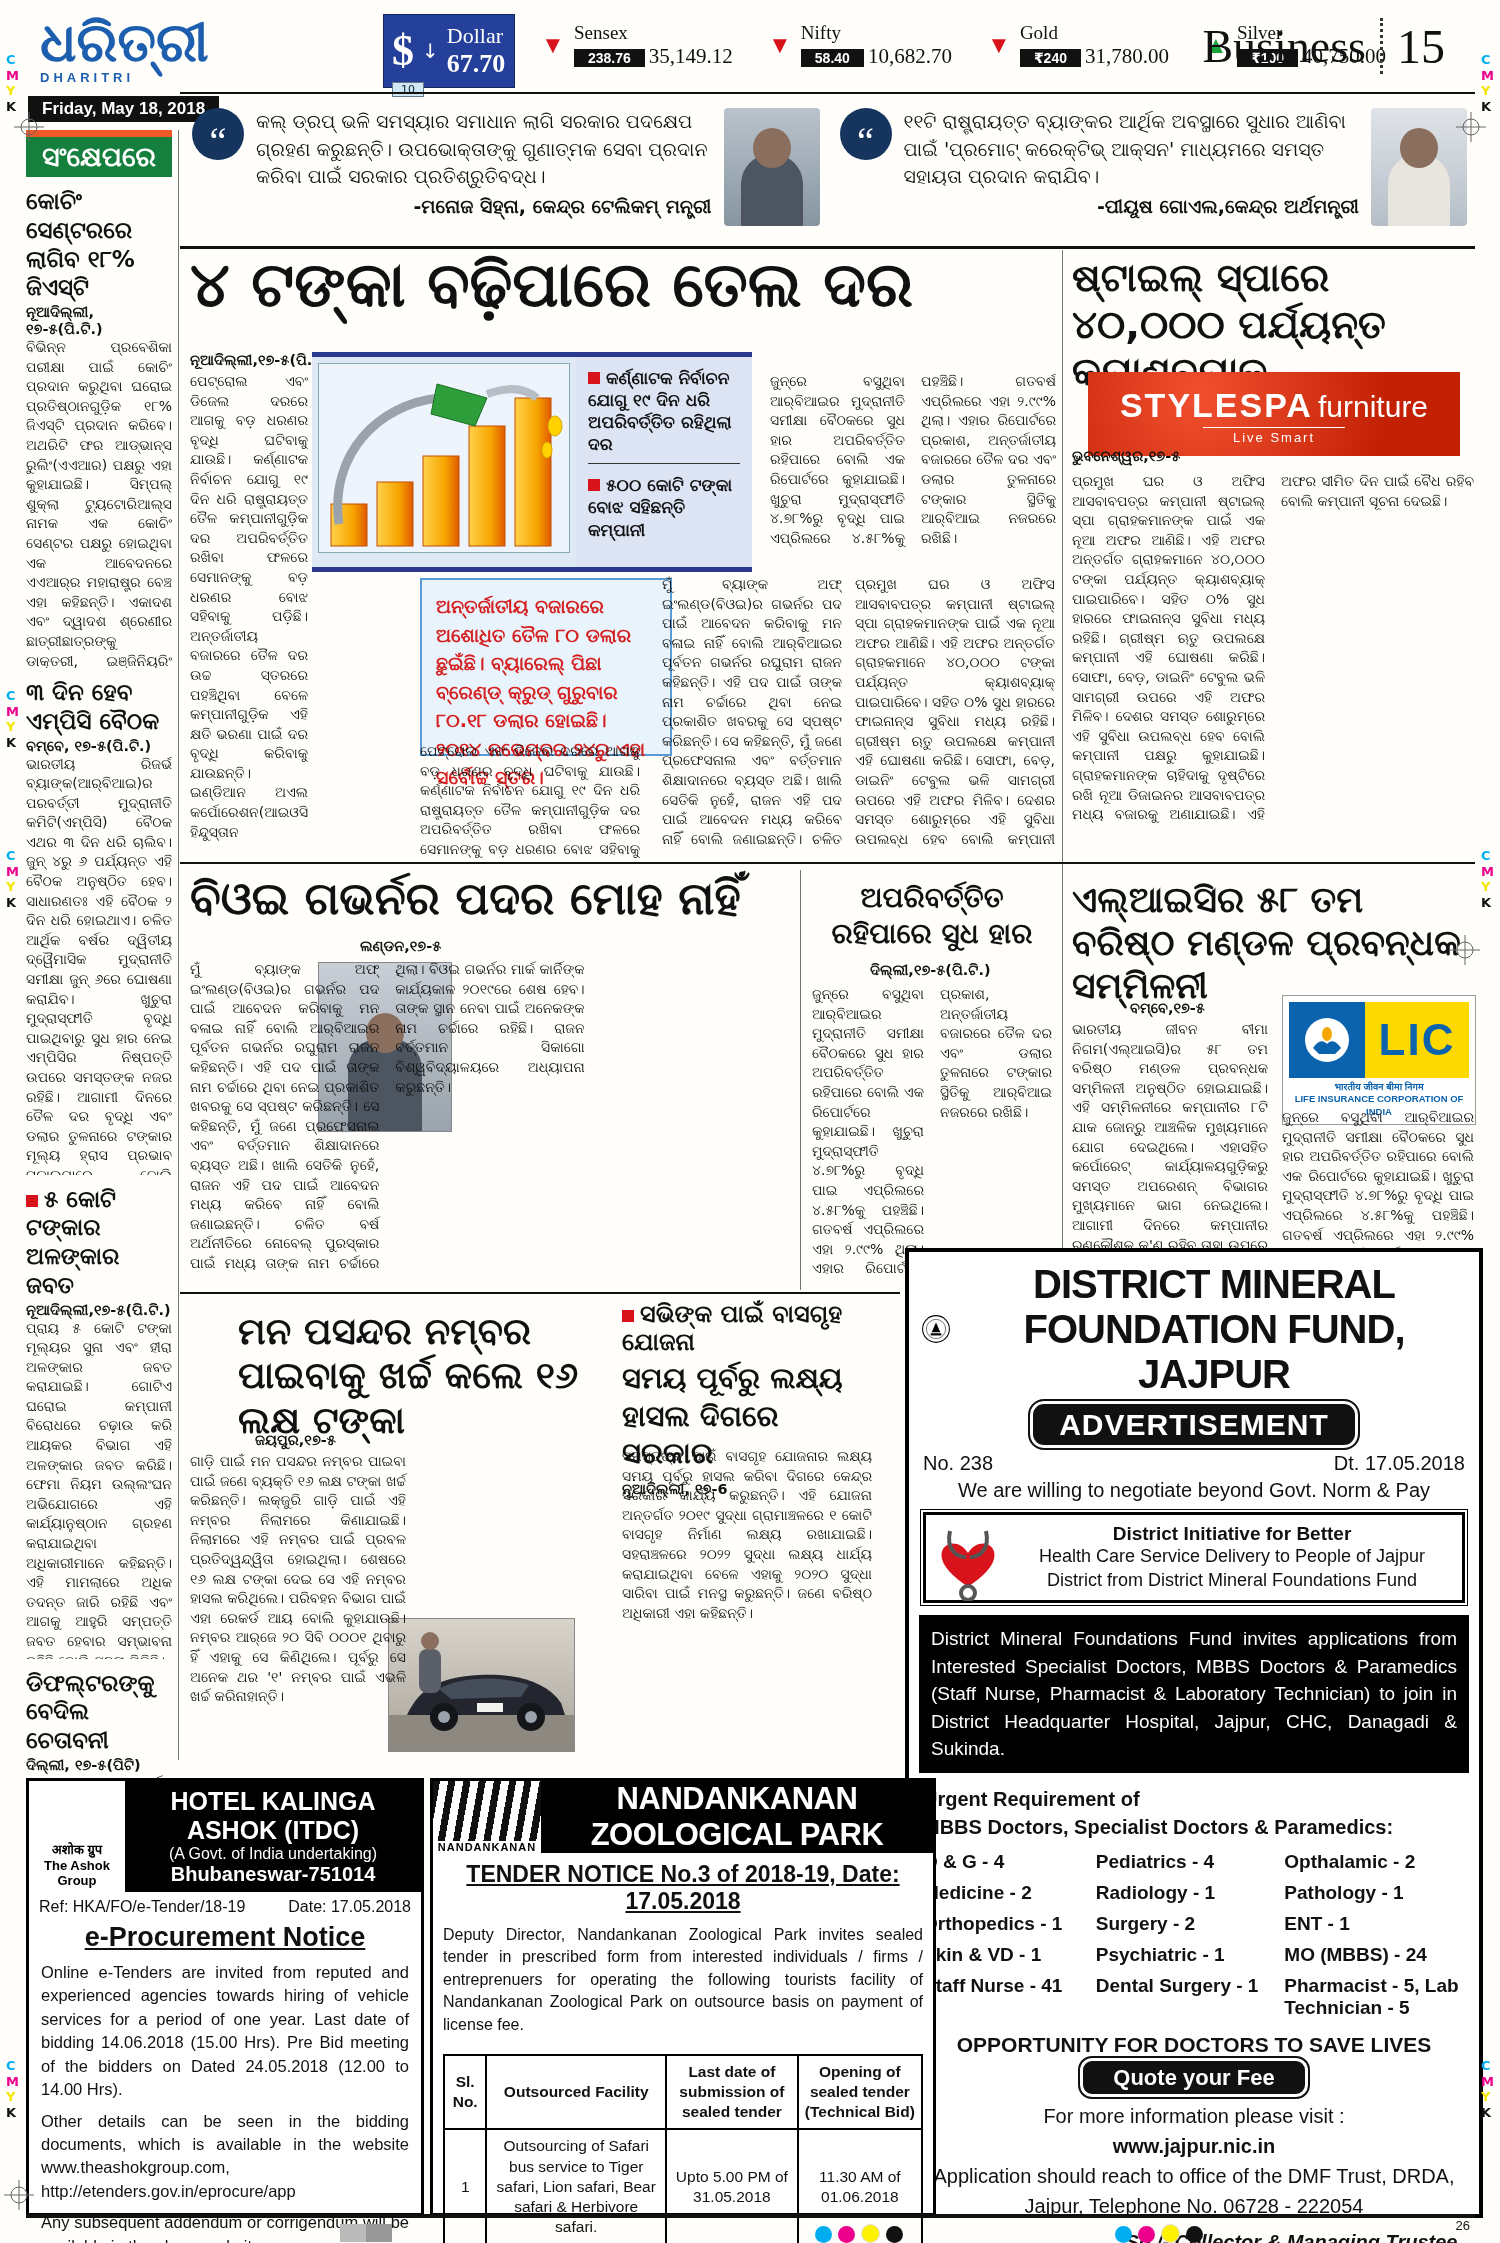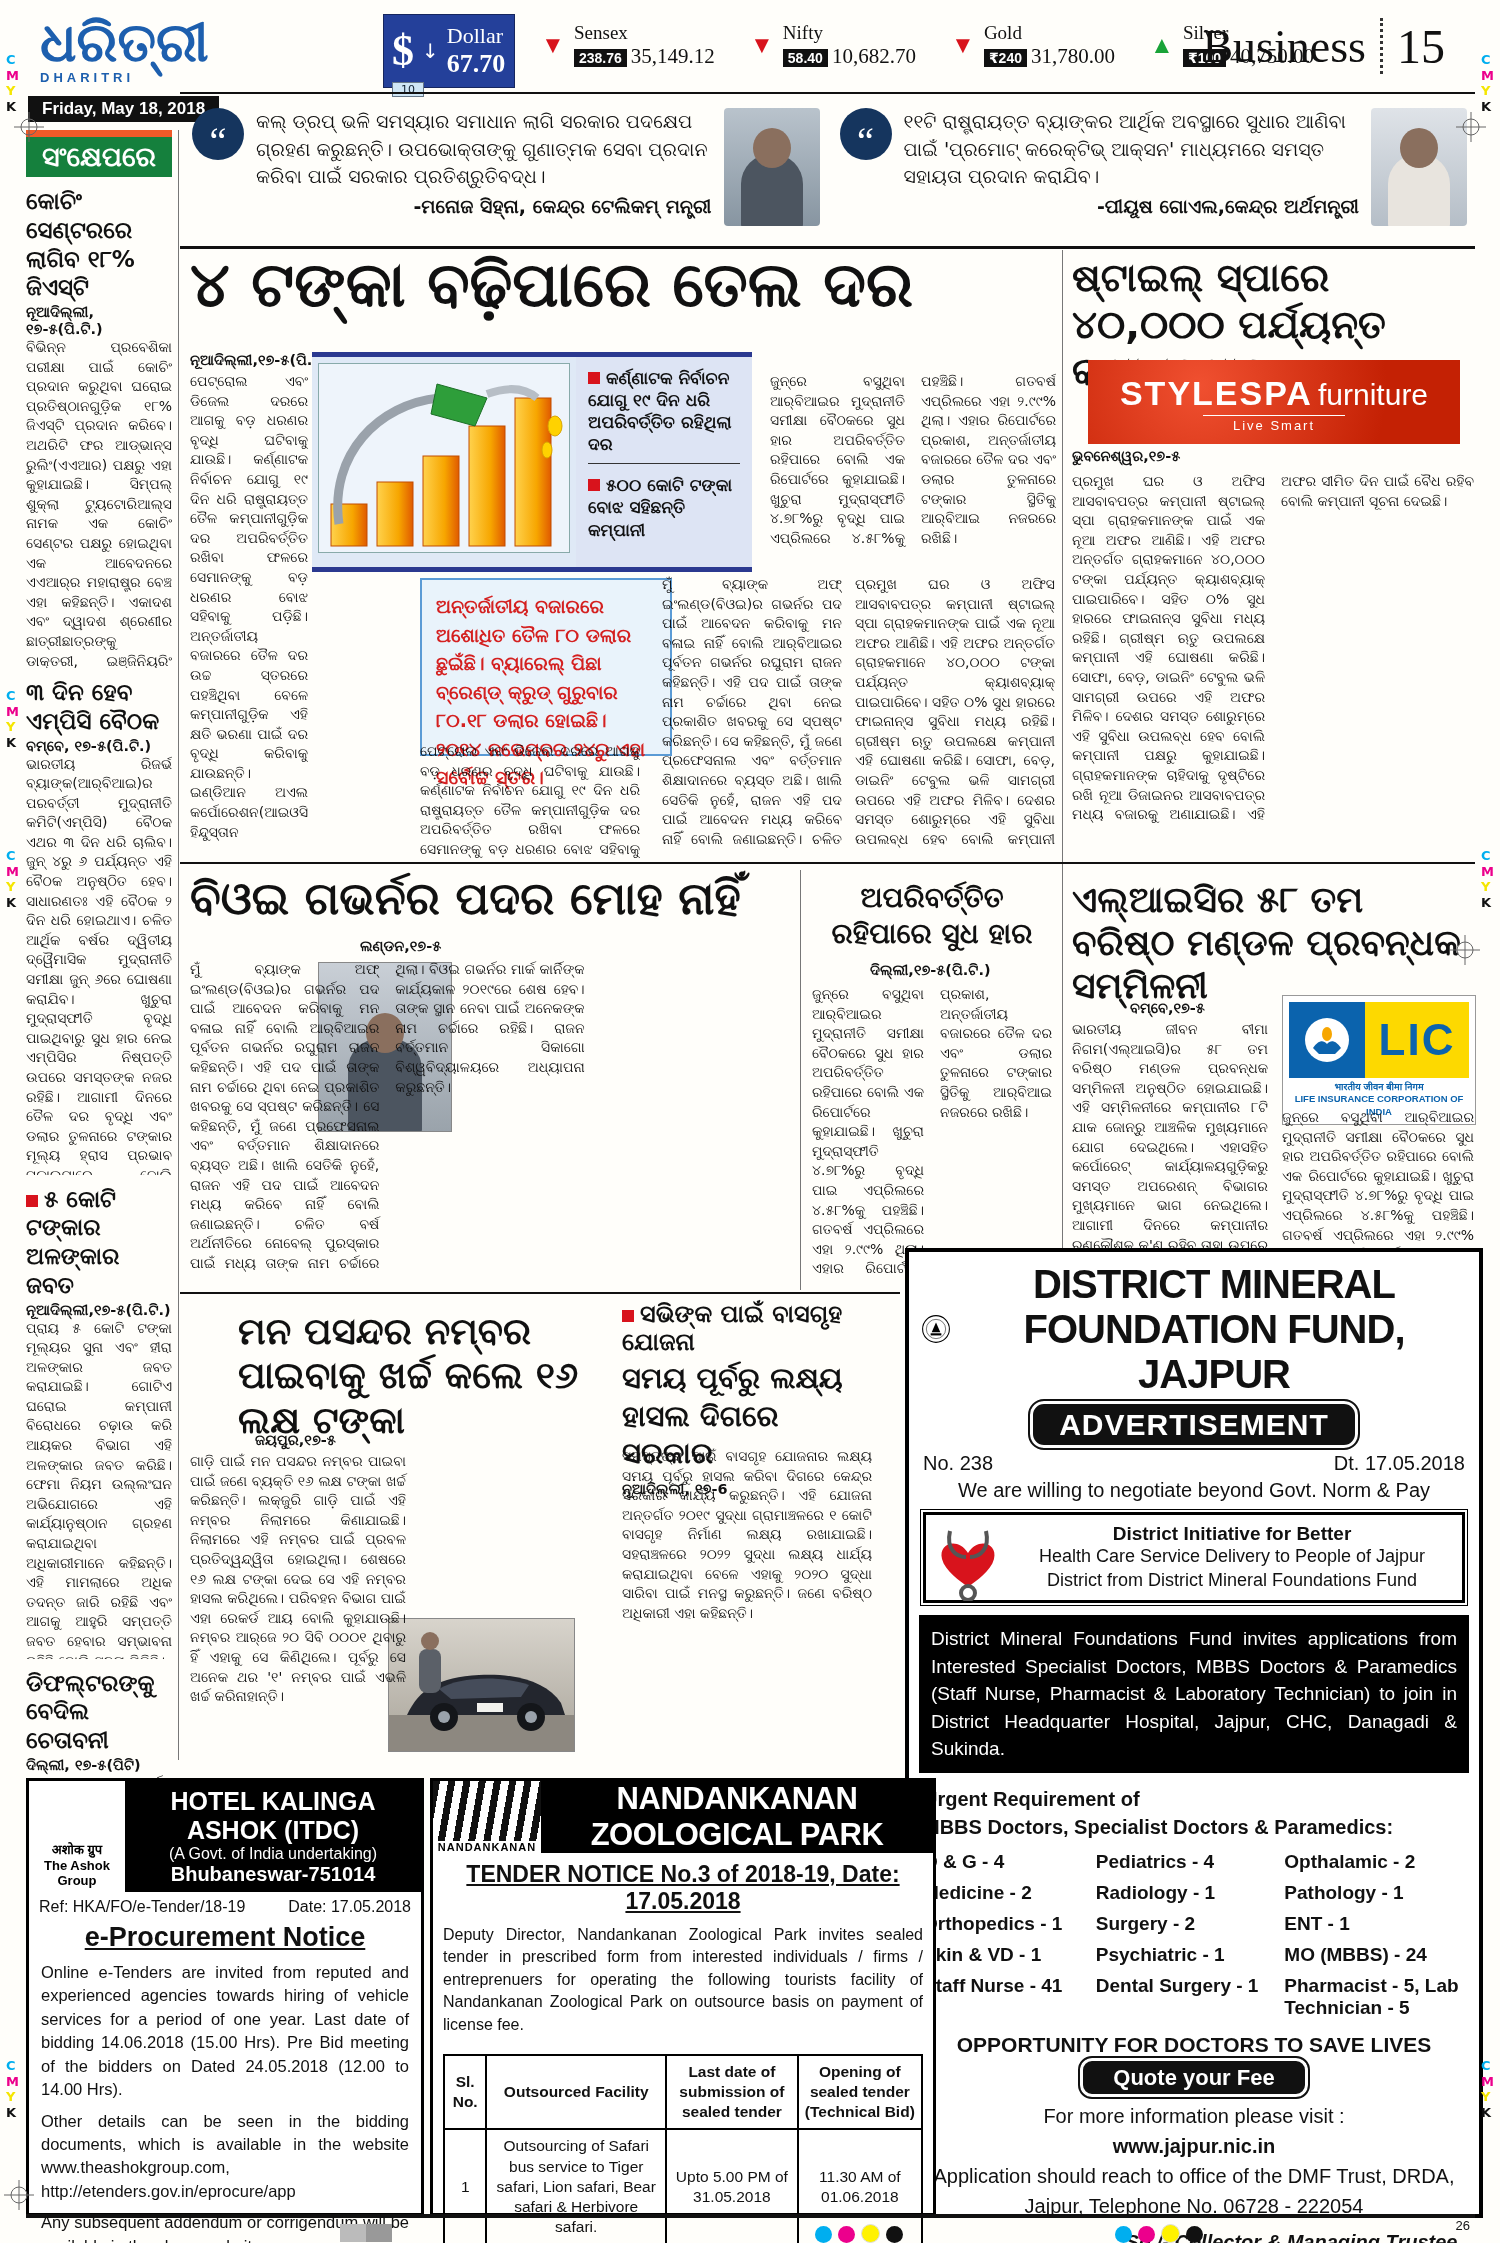--- a/index.html
+++ b/index.html
@@ -18,21 +18,21 @@
   .dollar-sym{font-size:44px;font-weight:bold;line-height:1;}
   .dollar-lbl{font-size:22px;}
   .dollar-val{font-size:26px;font-weight:bold;}
   .dollar-sub{position:absolute;left:8px;bottom:-10px;background:#cfe6f5;color:#123;
               font-size:11px;padding:0 8px;border:1px solid #678;}
   .tick{display:flex;align-items:center;gap:8px;}
   .arr{width:26px;text-align:center;}
   .tick[data-dir="down"] .arr::before{content:"▼";color:#d8131c;font-size:24px;}
   .tick[data-dir="up"] .arr::before{content:"▲";color:#19a338;font-size:24px;}
   .tlabel{font-size:19px;}
-  .tchange{background:#111;color:#fff;font-size:14px;padding:1px 5px;font-weight:bold;}
+  .tchange{background:#111;color:#fff;font-size:14px;padding:1px 14px;font-weight:bold;}
   .tvalue{font-size:21px;}
   .biz{font-size:46px;color:#111;}
   .pageno{font-size:48px;}
   .dotline{border-left:3px dotted #333;height:56px;}
 
   
   .quotebar{border-top:2px solid #111;border-bottom:3px solid #111;}
   .qicon{width:52px;height:52px;border-radius:50%;background:#15355e;color:#fff;
          font-size:38px;text-align:center;line-height:66px;flex:none;}
   .qtext{font-size:19px;line-height:1.45;}
@@ -287,21 +287,21 @@
   <div class="abs cols odia" style="left:190px;top:372px;width:118px;height:488px;column-count:1;">ପେଟ୍ରୋଲ ଏବଂ ଡିଜେଲ ଦରରେ ଆଗକୁ ବଡ଼ ଧରଣର ବୃଦ୍ଧି ଘଟିବାକୁ ଯାଉଛି। କର୍ଣ୍ଣାଟକ ନିର୍ବାଚନ ଯୋଗୁ ୧୯ ଦିନ ଧରି ରାଷ୍ଟ୍ରାୟତ୍ତ ତୈଳ କମ୍ପାନୀଗୁଡ଼ିକ ଦର ଅପରିବର୍ତ୍ତିତ ରଖିବା ଫଳରେ ସେମାନଙ୍କୁ ବଡ଼ ଧରଣର ବୋଝ ସହିବାକୁ ପଡ଼ିଛି। ଅନ୍ତର୍ଜାତୀୟ ବଜାରରେ ତୈଳ ଦର ଉଚ୍ଚ ସ୍ତରରେ ପହଞ୍ଚିଥିବା ବେଳେ କମ୍ପାନୀଗୁଡ଼ିକ ଏହି କ୍ଷତି ଭରଣା ପାଇଁ ଦର ବୃଦ୍ଧି କରିବାକୁ ଯାଉଛନ୍ତି। ଇଣ୍ଡିଆନ ଅଏଲ କର୍ପୋରେଶନ(ଆଇଓସି), ହିନ୍ଦୁସ୍ତାନ ପେଟ୍ରୋଲିୟମ୍ କର୍ପୋରେଶନ୍ ଲିମିଟେଡ୍(ଏଚ୍‌ପିସିଏଲ) ଏବଂ ଭାରତ ପେଟ୍ରୋଲିୟମ୍ କର୍ପୋରେଶନ୍ ଲିମିଟେଡ୍(ବିପିସିଏଲ୍) ଉଭୟ ଇନ୍ଧନ ଦରରେ ପ୍ରଥମ ବୃଦ୍ଧି କରିଛନ୍ତି। ଗୁରୁବାର ଲିଟର ପିଛା ପେଟ୍ରୋଲ ଦରରେ ୧ ଟଙ୍କା ଏବଂ ଡିଜେଲ ଦରରେ ୭୬ ପଇସା ବୃଦ୍ଧି ଘଟିଛି। ସୋମବାରଠାରୁ ପ୍ରତିଦିନ ଉଭୟ ଇନ୍ଧନ ଦରରେ ବୃଦ୍ଧି ଘଟୁଛି। କର୍ଣ୍ଣାଟକ ନିର୍ବାଚନ ପର୍ଯ୍ୟନ୍ତ ତୈଳ କମ୍ପାନୀଗୁଡ଼ିକ ଦର ବୃଦ୍ଧି କରିନଥିଲେ। ଅନ୍ତର୍ଜାତୀୟ ବଜାରରେ ଅଶୋଧିତ ତୈଳ ଦର ଏବଂ ଡଲାର ତୁଳନାରେ ଟଙ୍କାର ମୂଲ୍ୟ ହ୍ରାସ ଯୋଗୁ କମ୍ପାନୀଗୁଡ଼ିକ ପ୍ରାୟ ୫୦୦ କୋଟି ଟଙ୍କାର କ୍ଷତି ସହିଛନ୍ତି ବୋଲି କୁହାଯାଇଛି। ଏହି କ୍ଷତି ଭରଣା ପାଇଁ ଲିଟର ପିଛା ୪ ଟଙ୍କା ପର୍ଯ୍ୟନ୍ତ ଦର ବୃଦ୍ଧି ଘଟିପାରେ। ଦର ଏବଂ ଡଲାର ତୁଳନାରେ ଟଙ୍କାର ହ୍ରାସ ହୋଇ ନାହିଁ ତାହା ଆଶ୍ଚର୍ଯ୍ୟ କରିଛି।</div>
   <div class="abs cols odia" style="left:190px;top:575px;width:220px;height:285px;column-count:1;"></div>
   <div class="abs cols odia" style="left:420px;top:742px;width:220px;height:118px;column-count:1;">ପେଟ୍ରୋଲ ଏବଂ ଡିଜେଲ ଦରରେ ଆଗକୁ ବଡ଼ ଧରଣର ବୃଦ୍ଧି ଘଟିବାକୁ ଯାଉଛି। କର୍ଣ୍ଣାଟକ ନିର୍ବାଚନ ଯୋଗୁ ୧୯ ଦିନ ଧରି ରାଷ୍ଟ୍ରାୟତ୍ତ ତୈଳ କମ୍ପାନୀଗୁଡ଼ିକ ଦର ଅପରିବର୍ତ୍ତିତ ରଖିବା ଫଳରେ ସେମାନଙ୍କୁ ବଡ଼ ଧରଣର ବୋଝ ସହିବାକୁ ପଡ଼ିଛି। ଅନ୍ତର୍ଜାତୀୟ ବଜାରରେ ତୈଳ ଦର ଉଚ୍ଚ ସ୍ତରରେ ପହଞ୍ଚିଥିବା ବେଳେ କମ୍ପାନୀଗୁଡ଼ିକ ଏହି କ୍ଷତି ଭରଣା ପାଇଁ ଦର ବୃଦ୍ଧି କରିବାକୁ ଯାଉଛନ୍ତି। ଇଣ୍ଡିଆନ ଅଏଲ କର୍ପୋରେଶନ(ଆଇଓସି), ହିନ୍ଦୁସ୍ତାନ ପେଟ୍ରୋଲିୟମ୍ କର୍ପୋରେଶନ୍ ଲିମିଟେଡ୍(ଏଚ୍‌ପିସିଏଲ) ଏବଂ ଭାରତ ପେଟ୍ରୋଲିୟମ୍ କର୍ପୋରେଶନ୍ ଲିମିଟେଡ୍(ବିପିସିଏଲ୍) ଉଭୟ ଇନ୍ଧନ ଦରରେ ପ୍ରଥମ ବୃଦ୍ଧି କରିଛନ୍ତି। ଗୁରୁବାର ଲିଟର ପିଛା ପେଟ୍ରୋଲ ଦରରେ ୧ ଟଙ୍କା ଏବଂ ଡିଜେଲ ଦରରେ ୭୬ ପଇସା ବୃଦ୍ଧି ଘଟିଛି। ସୋମବାରଠାରୁ ପ୍ରତିଦିନ ଉଭୟ ଇନ୍ଧନ ଦରରେ ବୃଦ୍ଧି ଘଟୁଛି। କର୍ଣ୍ଣାଟକ ନିର୍ବାଚନ ପର୍ଯ୍ୟନ୍ତ ତୈଳ କମ୍ପାନୀଗୁଡ଼ିକ ଦର ବୃଦ୍ଧି କରିନଥିଲେ। ଅନ୍ତର୍ଜାତୀୟ ବଜାରରେ ଅଶୋଧିତ ତୈଳ ଦର ଏବଂ ଡଲାର ତୁଳନାରେ ଟଙ୍କାର ମୂଲ୍ୟ ହ୍ରାସ ଯୋଗୁ କମ୍ପାନୀଗୁଡ଼ିକ ପ୍ରାୟ ୫୦୦ କୋଟି ଟଙ୍କାର କ୍ଷତି ସହିଛନ୍ତି ବୋଲି କୁହାଯାଇଛି। ଏହି କ୍ଷତି ଭରଣା ପାଇଁ ଲିଟର ପିଛା ୪ ଟଙ୍କା ପର୍ଯ୍ୟନ୍ତ ଦର ବୃଦ୍ଧି ଘଟିପାରେ। ଦର ଏବଂ ଡଲାର ତୁଳନାରେ ଟଙ୍କାର ହ୍ରାସ ହୋଇ ନାହିଁ ତାହା ଆଶ୍ଚର୍ଯ୍ୟ କରିଛି।</div>
   <div class="abs cols odia" style="left:662px;top:575px;width:180px;height:285px;column-count:1;">ମୁଁ ବ୍ୟାଙ୍କ ଅଫ୍ ଇଂଲଣ୍ଡ(ବିଓଇ)ର ଗଭର୍ନର ପଦ ପାଇଁ ଆବେଦନ କରିବାକୁ ମନ ବଳାଇ ନାହିଁ ବୋଲି ଆର୍‌ବିଆଇର ପୂର୍ବତନ ଗଭର୍ନର ରଘୁରାମ ରାଜନ କହିଛନ୍ତି। ଏହି ପଦ ପାଇଁ ତାଙ୍କ ନାମ ଚର୍ଚ୍ଚାରେ ଥିବା ନେଇ ପ୍ରକାଶିତ ଖବରକୁ ସେ ସ୍ପଷ୍ଟ କରିଛନ୍ତି। ସେ କହିଛନ୍ତି, ମୁଁ ଜଣେ ପ୍ରଫେସନାଲ ଏବଂ ବର୍ତ୍ତମାନ ଶିକ୍ଷାଦାନରେ ବ୍ୟସ୍ତ ଅଛି। ଖାଲି ସେତିକି ନୁହେଁ, ରାଜନ ଏହି ପଦ ପାଇଁ ଆବେଦନ ମଧ୍ୟ କରିବେ ନାହିଁ ବୋଲି ଜଣାଇଛନ୍ତି। ଚଳିତ ବର୍ଷ ଅର୍ଥନୀତିରେ ନୋବେଲ୍ ପୁରସ୍କାର ପାଇଁ ମଧ୍ୟ ତାଙ୍କ ନାମ ଚର୍ଚ୍ଚାରେ ଥିଲା। ବିଓଇ ଗଭର୍ନର ମାର୍କ କାର୍ନିଙ୍କ କାର୍ଯ୍ୟକାଳ ୨୦୧୯ରେ ଶେଷ ହେବ। ତାଙ୍କ ସ୍ଥାନ ନେବା ପାଇଁ ଅନେକଙ୍କ ନାମ ଚର୍ଚ୍ଚାରେ ରହିଛି। ରାଜନ ବର୍ତ୍ତମାନ ସିକାଗୋ ବିଶ୍ୱବିଦ୍ୟାଳୟରେ ଅଧ୍ୟାପନା କରୁଛନ୍ତି।</div>
   <div class="abs cols odia" style="left:770px;top:372px;width:286px;height:190px;column-count:2;">ଜୁନ୍‌ରେ ବସୁଥିବା ଆର୍‌ବିଆଇର ମୁଦ୍ରାନୀତି ସମୀକ୍ଷା ବୈଠକରେ ସୁଧ ହାର ଅପରିବର୍ତ୍ତିତ ରହିପାରେ ବୋଲି ଏକ ରିପୋର୍ଟରେ କୁହାଯାଇଛି। ଖୁଚୁରା ମୁଦ୍ରାସ୍ଫୀତି ୪.୭୮%ରୁ ବୃଦ୍ଧି ପାଇ ଏପ୍ରିଲରେ ୪.୫୮%କୁ ପହଞ୍ଚିଛି। ଗତବର୍ଷ ଏପ୍ରିଲରେ ଏହା ୨.୯୯% ଥିଲା। ଏହାର ରିପୋର୍ଟରେ ପ୍ରକାଶ, ଅନ୍ତର୍ଜାତୀୟ ବଜାରରେ ତୈଳ ଦର ଏବଂ ଡଲାର ତୁଳନାରେ ଟଙ୍କାର ସ୍ଥିତିକୁ ଆର୍‌ବିଆଇ ନଜରରେ ରଖିଛି।</div>
   <div class="abs cols odia" style="left:855px;top:575px;width:200px;height:285px;column-count:1;">ପ୍ରମୁଖ ଘର ଓ ଅଫିସ ଆସବାବପତ୍ର କମ୍ପାନୀ ଷ୍ଟାଇଲ୍ ସ୍ପା ଗ୍ରାହକମାନଙ୍କ ପାଇଁ ଏକ ନୂଆ ଅଫର ଆଣିଛି। ଏହି ଅଫର ଅନ୍ତର୍ଗତ ଗ୍ରାହକମାନେ ୪୦,୦୦୦ ଟଙ୍କା ପର୍ଯ୍ୟନ୍ତ କ୍ୟାଶବ୍ୟାକ୍ ପାଇପାରିବେ। ସହିତ ୦% ସୁଧ ହାରରେ ଫାଇନାନ୍ସ ସୁବିଧା ମଧ୍ୟ ରହିଛି। ଗ୍ରୀଷ୍ମ ଋତୁ ଉପଲକ୍ଷେ କମ୍ପାନୀ ଏହି ଘୋଷଣା କରିଛି। ସୋଫା, ବେଡ଼, ଡାଇନିଂ ଟେବୁଲ ଭଳି ସାମଗ୍ରୀ ଉପରେ ଏହି ଅଫର ମିଳିବ। ଦେଶର ସମସ୍ତ ଶୋରୁମ୍‌ରେ ଏହି ସୁବିଧା ଉପଲବ୍ଧ ହେବ ବୋଲି କମ୍ପାନୀ ପକ୍ଷରୁ କୁହାଯାଇଛି। ଗ୍ରାହକମାନଙ୍କ ଚାହିଦାକୁ ଦୃଷ୍ଟିରେ ରଖି ନୂଆ ଡିଜାଇନର ଆସବାବପତ୍ର ମଧ୍ୟ ବଜାରକୁ ଅଣାଯାଇଛି। ଏହି ଅଫର ସୀମିତ ଦିନ ପାଇଁ ବୈଧ ରହିବ ବୋଲି କମ୍ପାନୀ ସୂଚନା ଦେଇଛି।</div>
 
   <div class="abs rule-v" style="left:1062px;top:250px;height:1040px;"></div>
   <div class="abs h-right odia" style="left:1072px;top:255px;width:402px;">ଷ୍ଟାଇଲ୍ ସ୍ପାରେ ୪୦,୦୦୦ ପର୍ଯ୍ୟନ୍ତ କ୍ୟାଶବ୍ୟାକ୍</div>
 
-  <div class="abs stylespa" style="left:1088px;top:360px;width:372px;">
+  <div class="abs stylespa" style="left:1088px;top:372px;width:372px;">
     <span class="ss-brand sans">STYLESPA</span>
     <span class="ss-word sans">furniture</span><br>
     <span class="ss-tag sans">Live Smart</span>
   </div>
 
   <div class="abs dateline odia" style="left:1072px;top:448px;">ଭୁବନେଶ୍ୱର,୧୭-୫</div>
   <div class="abs cols odia" style="left:1072px;top:472px;width:402px;height:388px;column-count:2;">ପ୍ରମୁଖ ଘର ଓ ଅଫିସ ଆସବାବପତ୍ର କମ୍ପାନୀ ଷ୍ଟାଇଲ୍ ସ୍ପା ଗ୍ରାହକମାନଙ୍କ ପାଇଁ ଏକ ନୂଆ ଅଫର ଆଣିଛି। ଏହି ଅଫର ଅନ୍ତର୍ଗତ ଗ୍ରାହକମାନେ ୪୦,୦୦୦ ଟଙ୍କା ପର୍ଯ୍ୟନ୍ତ କ୍ୟାଶବ୍ୟାକ୍ ପାଇପାରିବେ। ସହିତ ୦% ସୁଧ ହାରରେ ଫାଇନାନ୍ସ ସୁବିଧା ମଧ୍ୟ ରହିଛି। ଗ୍ରୀଷ୍ମ ଋତୁ ଉପଲକ୍ଷେ କମ୍ପାନୀ ଏହି ଘୋଷଣା କରିଛି। ସୋଫା, ବେଡ଼, ଡାଇନିଂ ଟେବୁଲ ଭଳି ସାମଗ୍ରୀ ଉପରେ ଏହି ଅଫର ମିଳିବ। ଦେଶର ସମସ୍ତ ଶୋରୁମ୍‌ରେ ଏହି ସୁବିଧା ଉପଲବ୍ଧ ହେବ ବୋଲି କମ୍ପାନୀ ପକ୍ଷରୁ କୁହାଯାଇଛି। ଗ୍ରାହକମାନଙ୍କ ଚାହିଦାକୁ ଦୃଷ୍ଟିରେ ରଖି ନୂଆ ଡିଜାଇନର ଆସବାବପତ୍ର ମଧ୍ୟ ବଜାରକୁ ଅଣାଯାଇଛି। ଏହି ଅଫର ସୀମିତ ଦିନ ପାଇଁ ବୈଧ ରହିବ ବୋଲି କମ୍ପାନୀ ସୂଚନା ଦେଇଛି।</div>
 
   <div class="abs rule-h" style="left:180px;top:862px;width:1295px;height:2px;"></div>
 

